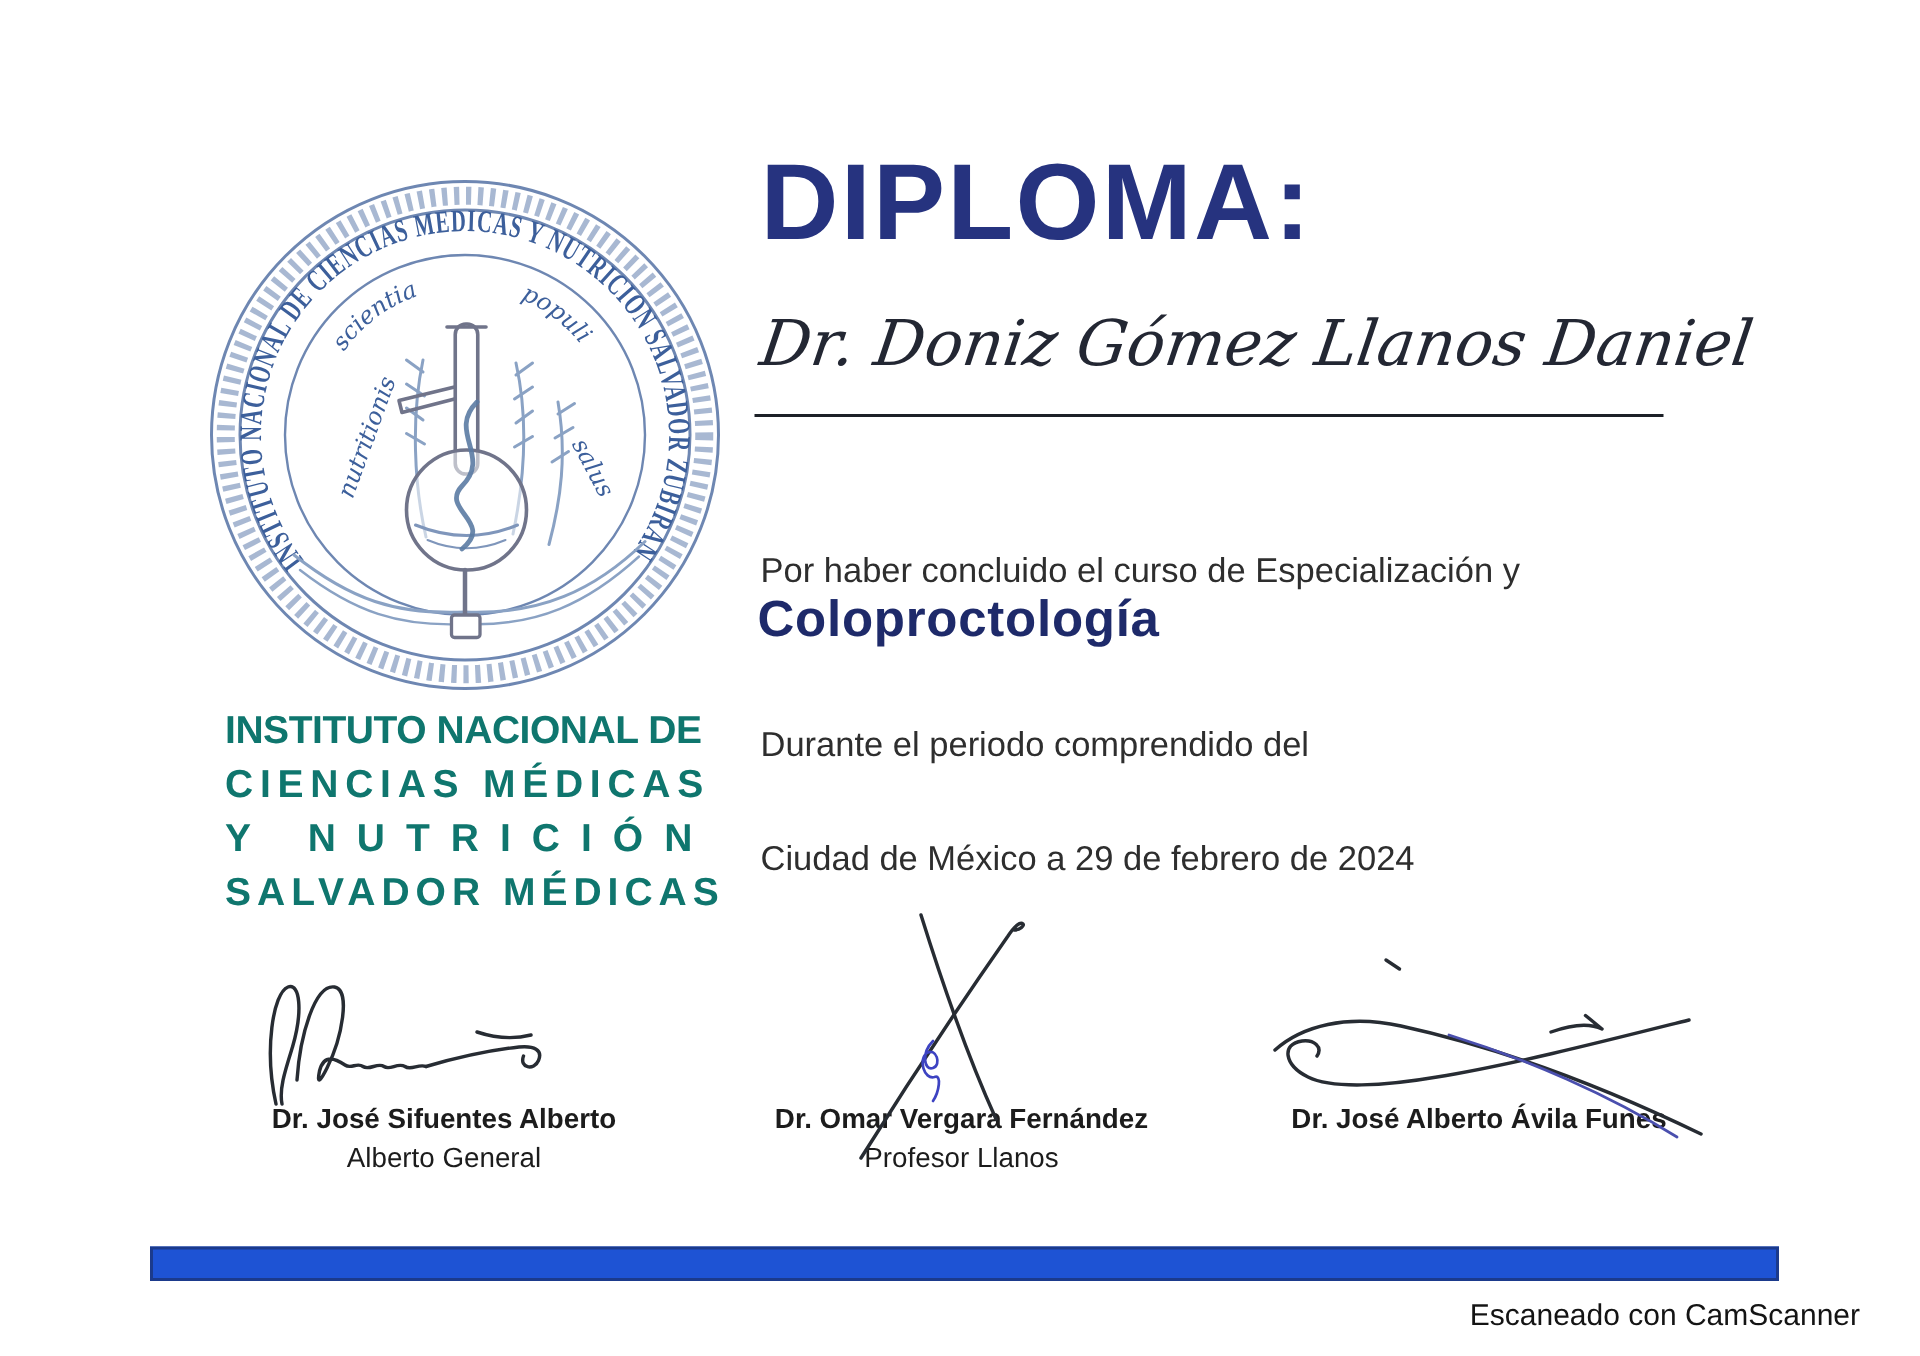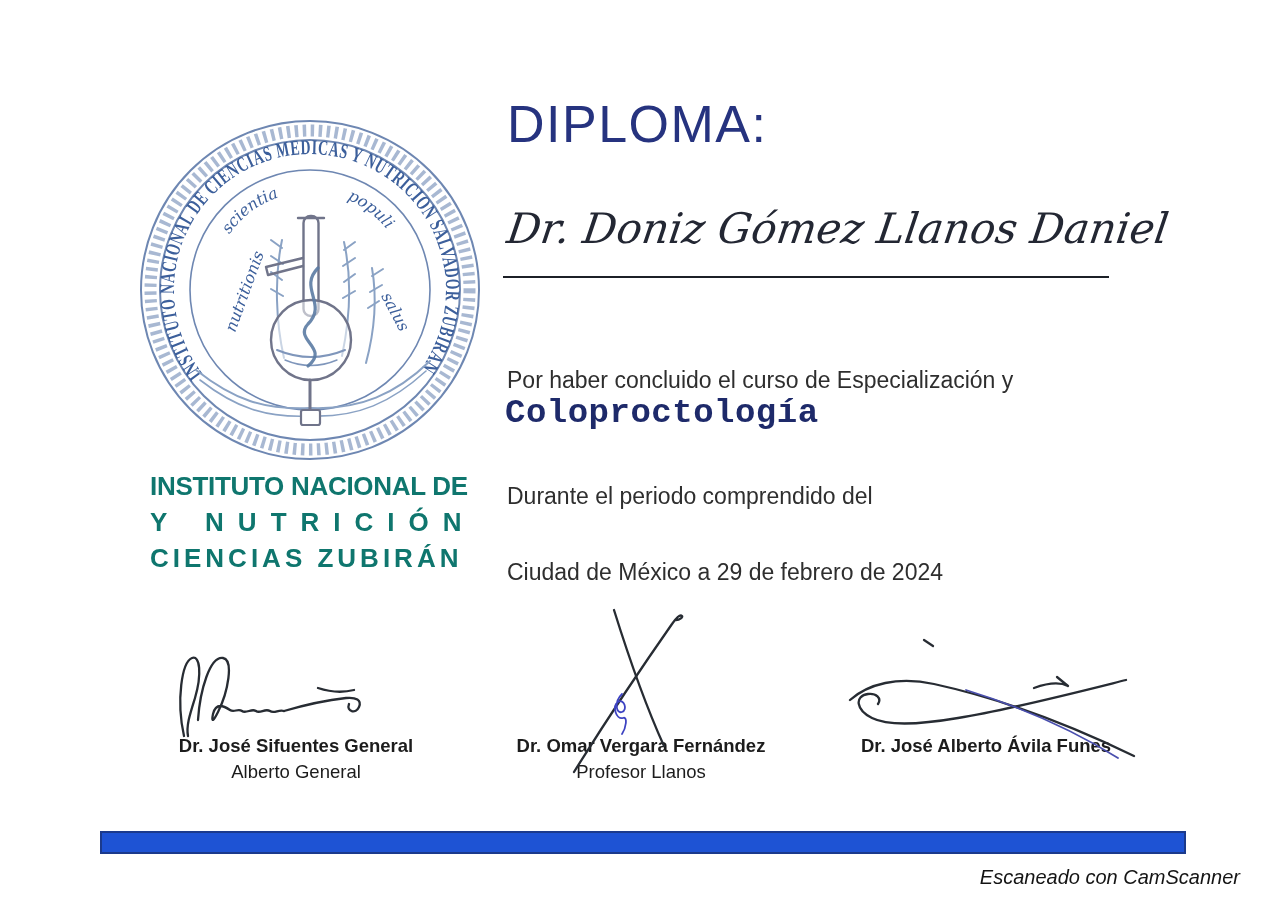--- a/index.html
+++ b/index.html
@@ -1,31 +1,31 @@
 <!DOCTYPE html>
 <html><head>
 <meta charset="utf-8">
 <style>
   html,body{margin:0;padding:0;}
   body{width:1280px;height:904px;background:#ffffff;position:relative;overflow:hidden;
        font-family:"Liberation Sans",sans-serif;}
   .abs{position:absolute;}
 
-  .diploma-title{left:507px;top:94px;font-size:52px;font-weight:normal;letter-spacing:1.5px;
+  .diploma-title{left:507px;top:94px;font-size:72px;font-weight:bold;letter-spacing:1.5px;
        color:#26337f;}
 
   .script-name{left:504px;top:204px;width:610px;font-family:"DejaVu Serif",serif;
        font-style:italic;font-size:42px;color:#232733;white-space:nowrap;
        transform:skewX(-8deg);transform-origin:left bottom;}
   .name-underline{left:503px;top:276px;width:606px;height:2px;background:#1c2027;}
 
   .body-text{font-size:23px;line-height:33px;color:#2e2e2e;}
   .intro{left:507px;top:326px;margin-top:38px;}
   .specialty{left:505px;top:394px;font-size:34px;font-weight:bold;color:#1e2a6a;
-       letter-spacing:.5px;font-family:Liberation Mono, monospace;}
+       letter-spacing:.5px;}
   .period{left:507px;top:480px;}
   .city-date{left:507px;top:556px;}
 
   .inst-name{left:150px;top:468px;width:316px;color:#0f766e;font-weight:bold;
        font-size:26px;line-height:36px;white-space:nowrap;}
   .inst-l1{letter-spacing:-0.3px;}
   .inst-l2{letter-spacing:4.5px;}
   .inst-l3{letter-spacing:14px;word-spacing:3px;}
   .inst-l4{letter-spacing:4px;}
 
@@ -42,21 +42,21 @@
   .sig-label .sig-name{font-weight:bold;}
   .sig1-ink{left:168px;top:648px;}
   .sig2-ink{left:552px;top:602px;z-index:3;}
   .sig3-ink{left:838px;top:628px;z-index:3;}
   .sig1-label{left:156px;top:733px;width:280px;}
   .sig2-label{left:495px;top:733px;width:292px;}
   .sig3-label{left:842px;top:733px;width:288px;}
 
   .footer-bar{left:100px;top:831px;width:1086px;height:23px;background:#1e53d4;
        border:2px solid #1b3a8c;box-sizing:border-box;}
-  .scan-note{right:40px;top:866px;font-size:20px;color:#141414;font-style:italic;}
+  .scan-note{right:40px;top:866px;font-size:20px;color:#141414;}
 </style>
 </head>
 <body>
 
 <div>
 
   <svg class="abs seal" width="344" height="344" viewBox="0 0 344 344">
     <circle cx="172" cy="172" r="169" fill="none" stroke="#6e87b2" stroke-width="2"></circle>
     <circle cx="172" cy="172" r="159.5" fill="none" stroke="#8ba0c3" stroke-width="12" stroke-dasharray="3.5 4.5" opacity="0.75"></circle>
     <circle cx="172" cy="172" r="150" fill="none" stroke="#6e87b2" stroke-width="2"></circle>
@@ -118,32 +118,33 @@
   <div class="abs specialty">Coloproctología</div>
 
   <div class="abs body-text period">
     <span style="display:block">Durante el periodo comprendido del</span>
   </div>
 
   <div class="abs body-text city-date">Ciudad de México a 29 de febrero de 2024</div>
 
   <div class="abs inst-name">
     <div class="inst-l1">INSTITUTO NACIONAL DE</div>
+    <div class="inst-l2">CIENCIAS MÉDICAS</div>
     <div class="inst-l3">Y NUTRICIÓN</div>
-    <div class="inst-l4">CIENCIAS ZUBIRÁN</div>
+    <div class="inst-l4">SALVADOR MÉDICAS</div>
   </div>
 
   <svg class="abs sig-ink sig1-ink" width="240" height="92" viewBox="0 0 240 92">
     <path d="M16,88 C8,52 14,14 24,10 C32,7 34,26 27,50 C22,66 18,78 20,88"></path>
     <path d="M30,72 C32,42 42,8 55,10 C66,12 60,44 50,64 C46,72 43,76 45,66 C48,54 56,58 62,62 C66,65 70,60 74,63 C78,66 84,60 88,63 C92,66 97,60 102,63 C106,66 111,61 116,63"></path>
     <path d="M116,63 C140,56 160,52 178,50 C188,49 194,52 191,59 C188,66 178,64 181,56"></path>
     <path d="M150,40 C162,44 174,45 186,42"></path>
   </svg>
   <div class="abs sig-label sig1-label">
-    <div class="sig-name">Dr. José Sifuentes General</div>
+    <div class="sig-name">Dr. José Sifuentes Alberto</div>
     <div>Alberto General</div>
   </div>
 
   <svg class="abs sig-ink sig2-ink" width="150" height="178" viewBox="0 0 150 178">
     <path d="M62,8 C72,40 92,100 112,144"></path>
     <path d="M22,170 C52,122 92,62 120,22 C124,16 128,12 130,14 C131,15 128,18 124,18"></path>
     <path class="blue" d="M70,92 C62,100 64,112 70,110 C76,108 72,96 66,100 C60,104 64,118 71,116 C76,114 74,126 70,132"></path>
   </svg>
   <div class="abs sig-label sig2-label">
     <div class="sig-name">Dr. Omar Vergara Fernández</div>

